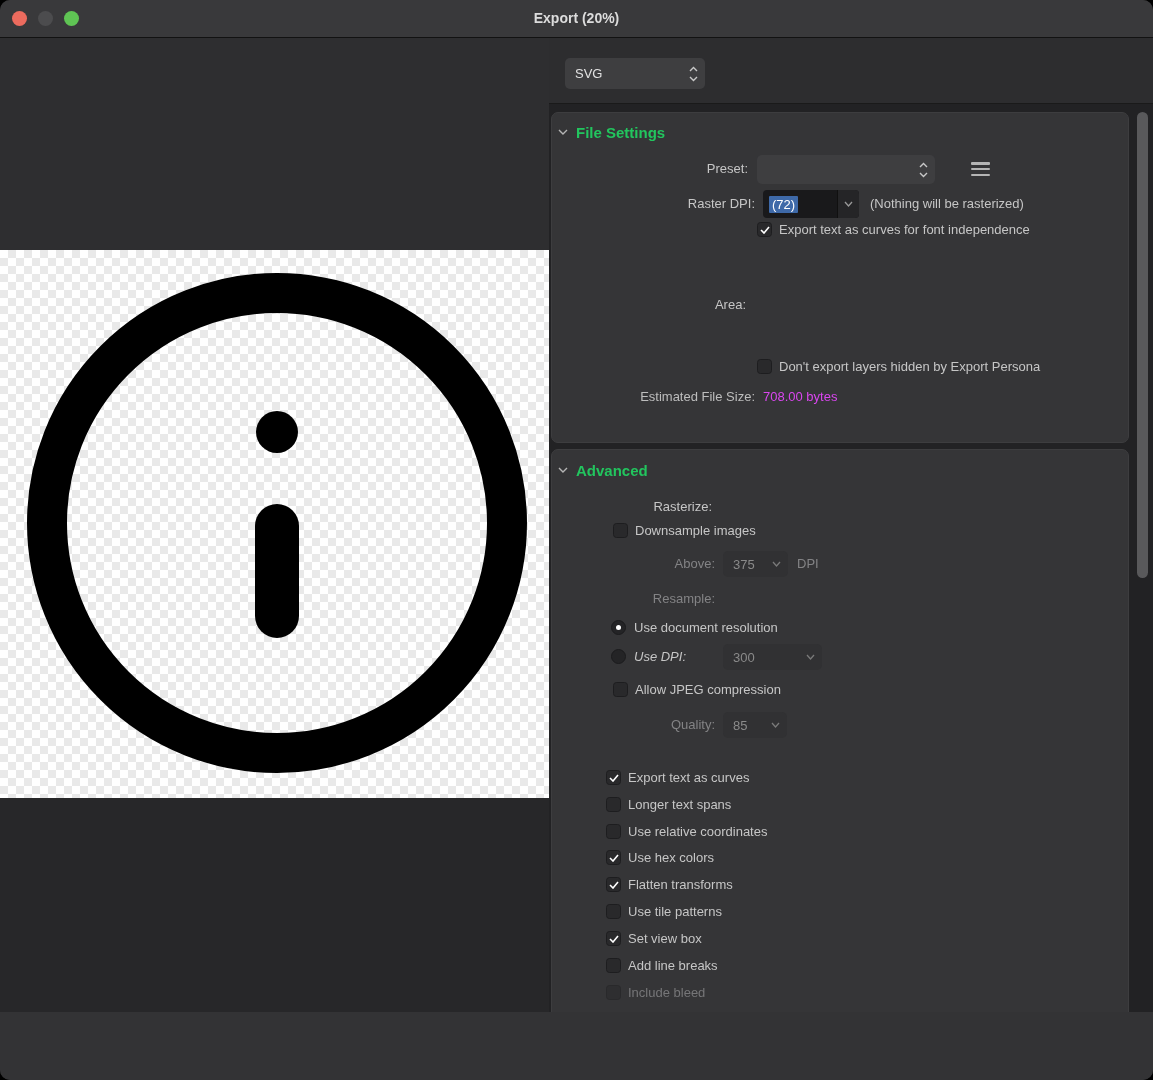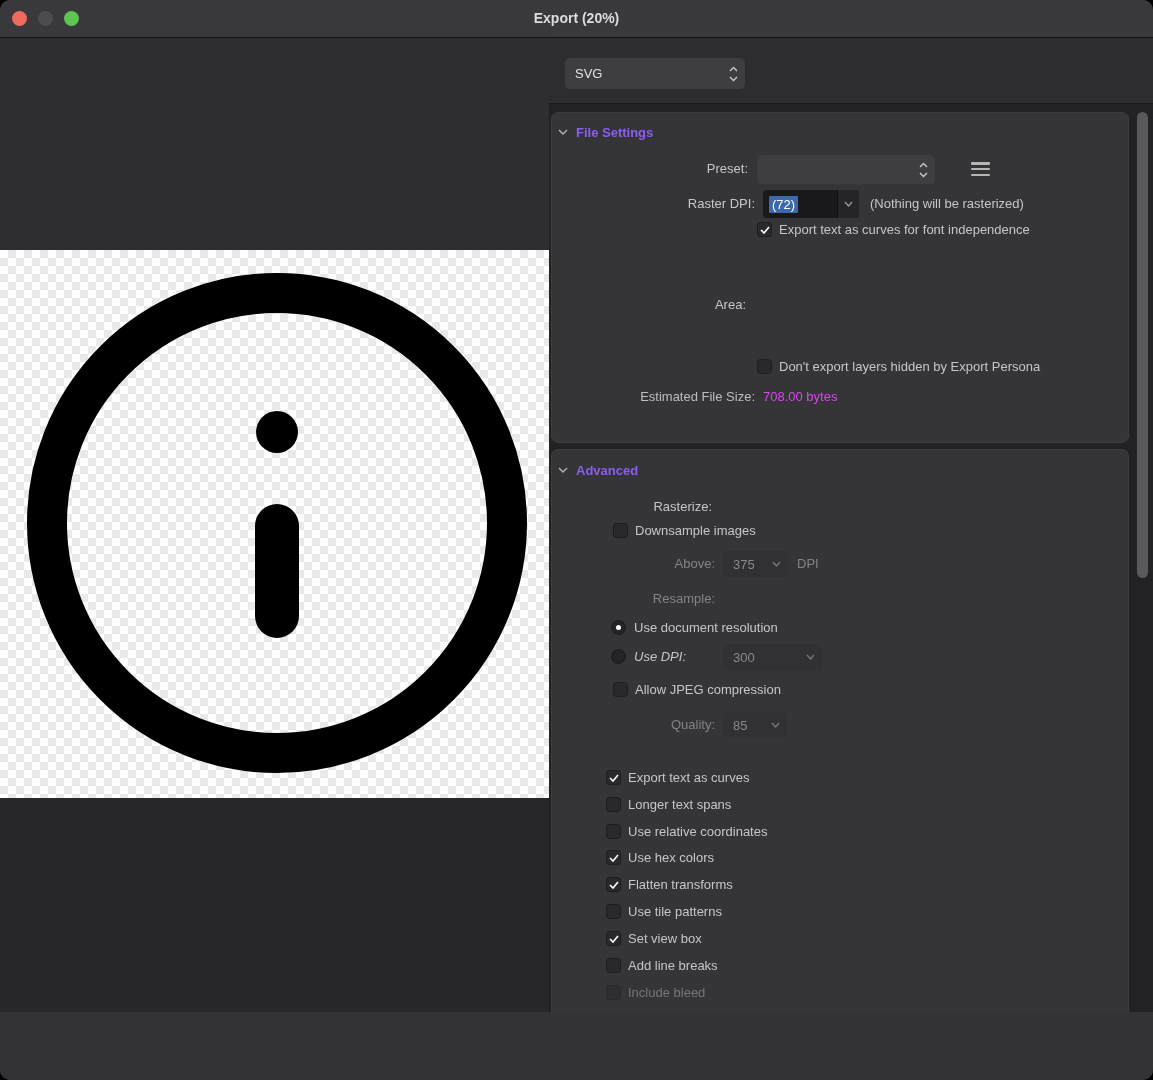--- a/index.html
+++ b/index.html
@@ -28,21 +28,21 @@
   .panel-top{position:absolute;left:549px;top:38px;width:604px;height:65px;background:#2d2d2f;border-bottom:1px solid #1a1a1a;}
   .scroll-area{position:absolute;left:549px;top:104px;width:604px;height:908px;background:#222224;}
   .card{position:absolute;background:#353537;border:1px solid #3d3d3f;border-radius:7px;box-sizing:border-box;}
   .card.fs{left:551px;top:112px;width:578px;height:331px;}
   .card.adv{left:551px;top:449px;width:578px;height:575px;border-bottom-left-radius:0;border-bottom-right-radius:0;}
   .scrollbar-thumb{position:absolute;left:1137px;top:112px;width:11px;height:466px;border-radius:6px;background:#59595b;}
   
   .lbl{position:absolute;height:18px;line-height:18px;font-size:13px;color:#c6c6c6;}
   .lbl.r{text-align:right;width:150px;}
   .lbl.dim{color:#838385;}
-  .sec-header{position:absolute;height:18px;display:flex;align-items:center;gap:8px;color:#8b5cf6;font-size:13px;font-weight:bold;}
+  .sec-header{position:absolute;height:18px;display:flex;align-items:center;gap:8px;color:#22c55e;font-size:15px;font-weight:bold;}
   .dd{position:absolute;background:#3e3e40;border-radius:5px;display:flex;align-items:center;
       padding:0 24px 0 10px;color:#e2e2e2;font-size:13px;box-sizing:border-box;}
   .dd .chev{position:absolute;right:7px;top:50%;transform:translateY(-50%);display:flex;}
   .dd.disabled{background:#313133;color:#8a8a8a;}
   .raster-input{position:absolute;left:763px;top:190px;width:96px;height:28px;background:#19191b;border-radius:4px;display:flex;align-items:center;}
   .raster-input .sel{margin-left:6px;background:#3e69a8;color:#ffffff;font-size:13px;padding:1px 3px;border-radius:1px;}
   .raster-input .chevcell{margin-left:auto;width:22px;height:100%;display:flex;align-items:center;justify-content:center;background:#252527;border-left:1px solid #101010;border-radius:0 4px 4px 0;box-sizing:border-box;}
   .checkbox{position:absolute;width:15px;height:15px;background:#29292b;border:1px solid #1d1d1f;border-radius:3.5px;box-sizing:border-box;display:flex;align-items:center;justify-content:center;}
   .checkbox.disabled{background:#2e2e30;border-color:#29292b;}
   .radio{position:absolute;width:15px;height:15px;background:#242426;border:1px solid #1b1b1d;border-radius:50%;box-sizing:border-box;display:flex;align-items:center;justify-content:center;}
@@ -73,21 +73,21 @@
       <rect x="255" y="254" width="44" height="134" rx="22" fill="#000000"></rect>
     </svg>
   </div>
 
   <div class="panel-top"></div>
   <div class="scroll-area"></div>
   <div class="card fs"></div>
   <div class="card adv"></div>
   <div class="scrollbar-thumb"></div>
 
-  <div class="dd" style="left:565px;top:58px;width:180px;height:31px;">
+  <div class="dd" style="left:565px;top:58px;width:140px;height:31px;">
     <span>SVG</span>
     <span class="chev">
       <svg width="9" height="16" viewBox="0 0 9 16">
           <polyline points="1,5 4.5,1.5 8,5" fill="none" stroke="#c8c8c8" stroke-width="1.4"></polyline>
           <polyline points="1,11 4.5,14.5 8,11" fill="none" stroke="#c8c8c8" stroke-width="1.4"></polyline>
         </svg>
     </span>
   </div>
 
   <div class="sec-header" style="left:558px;top:123px;">

